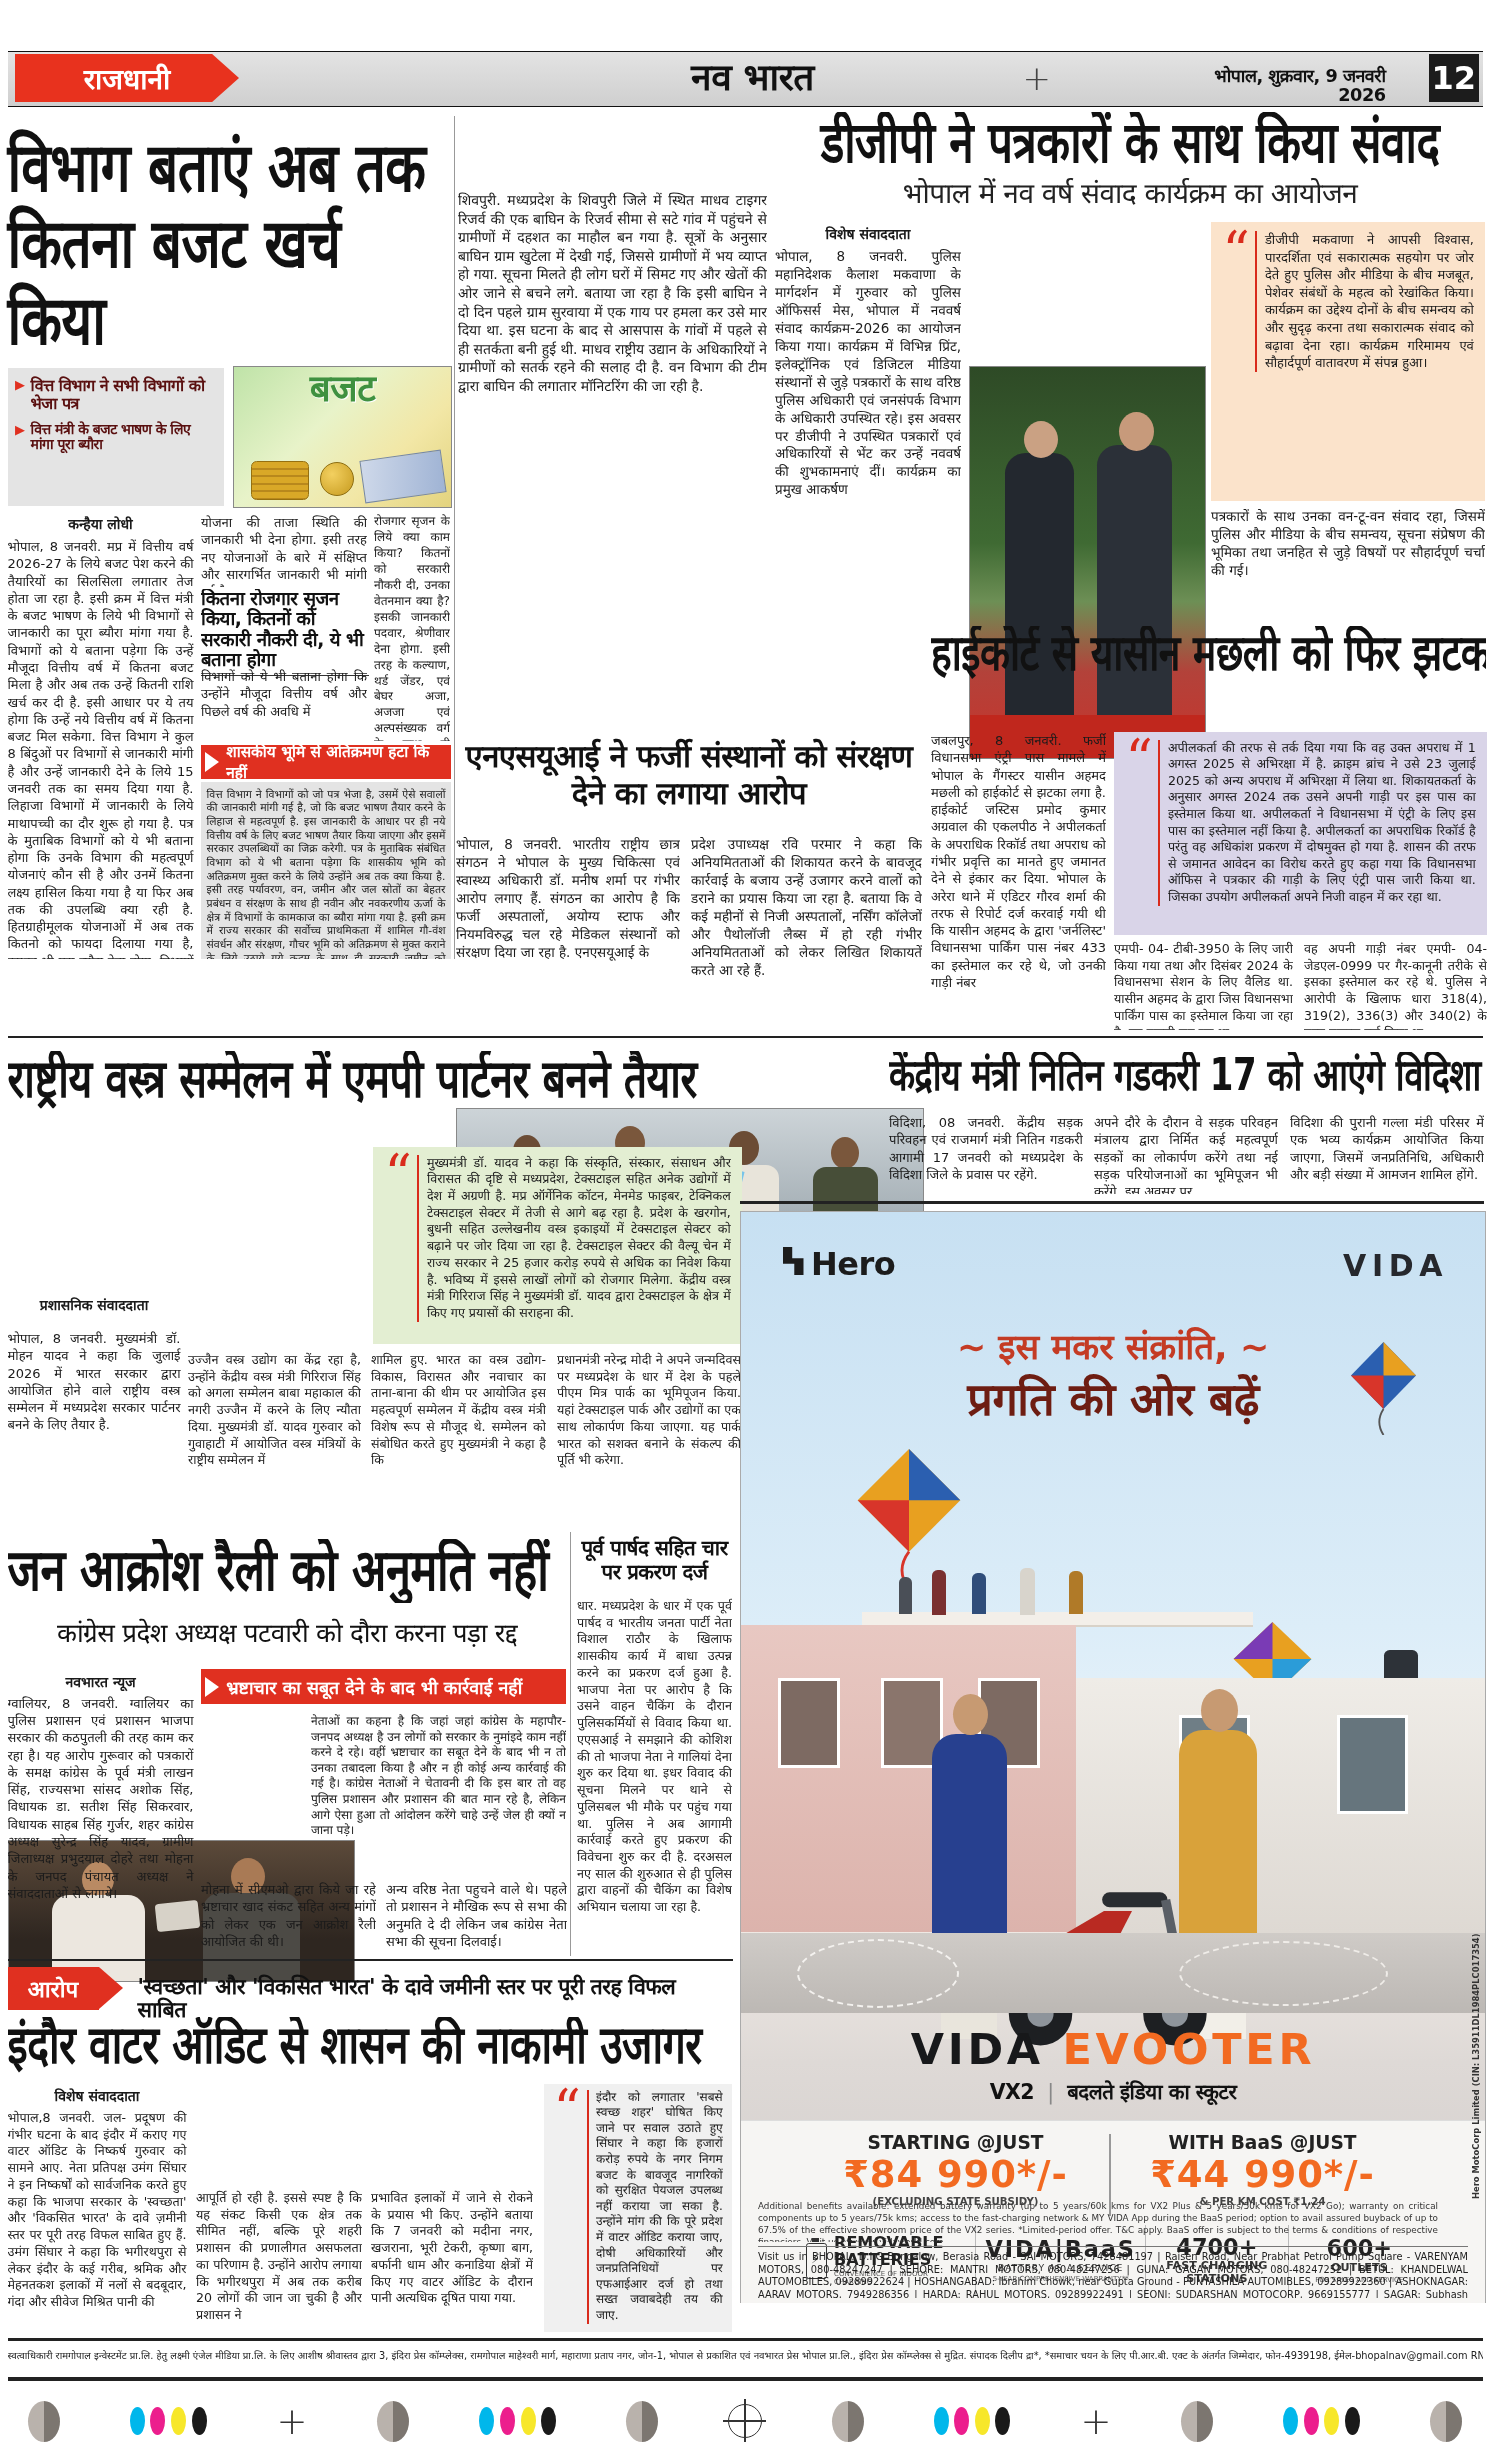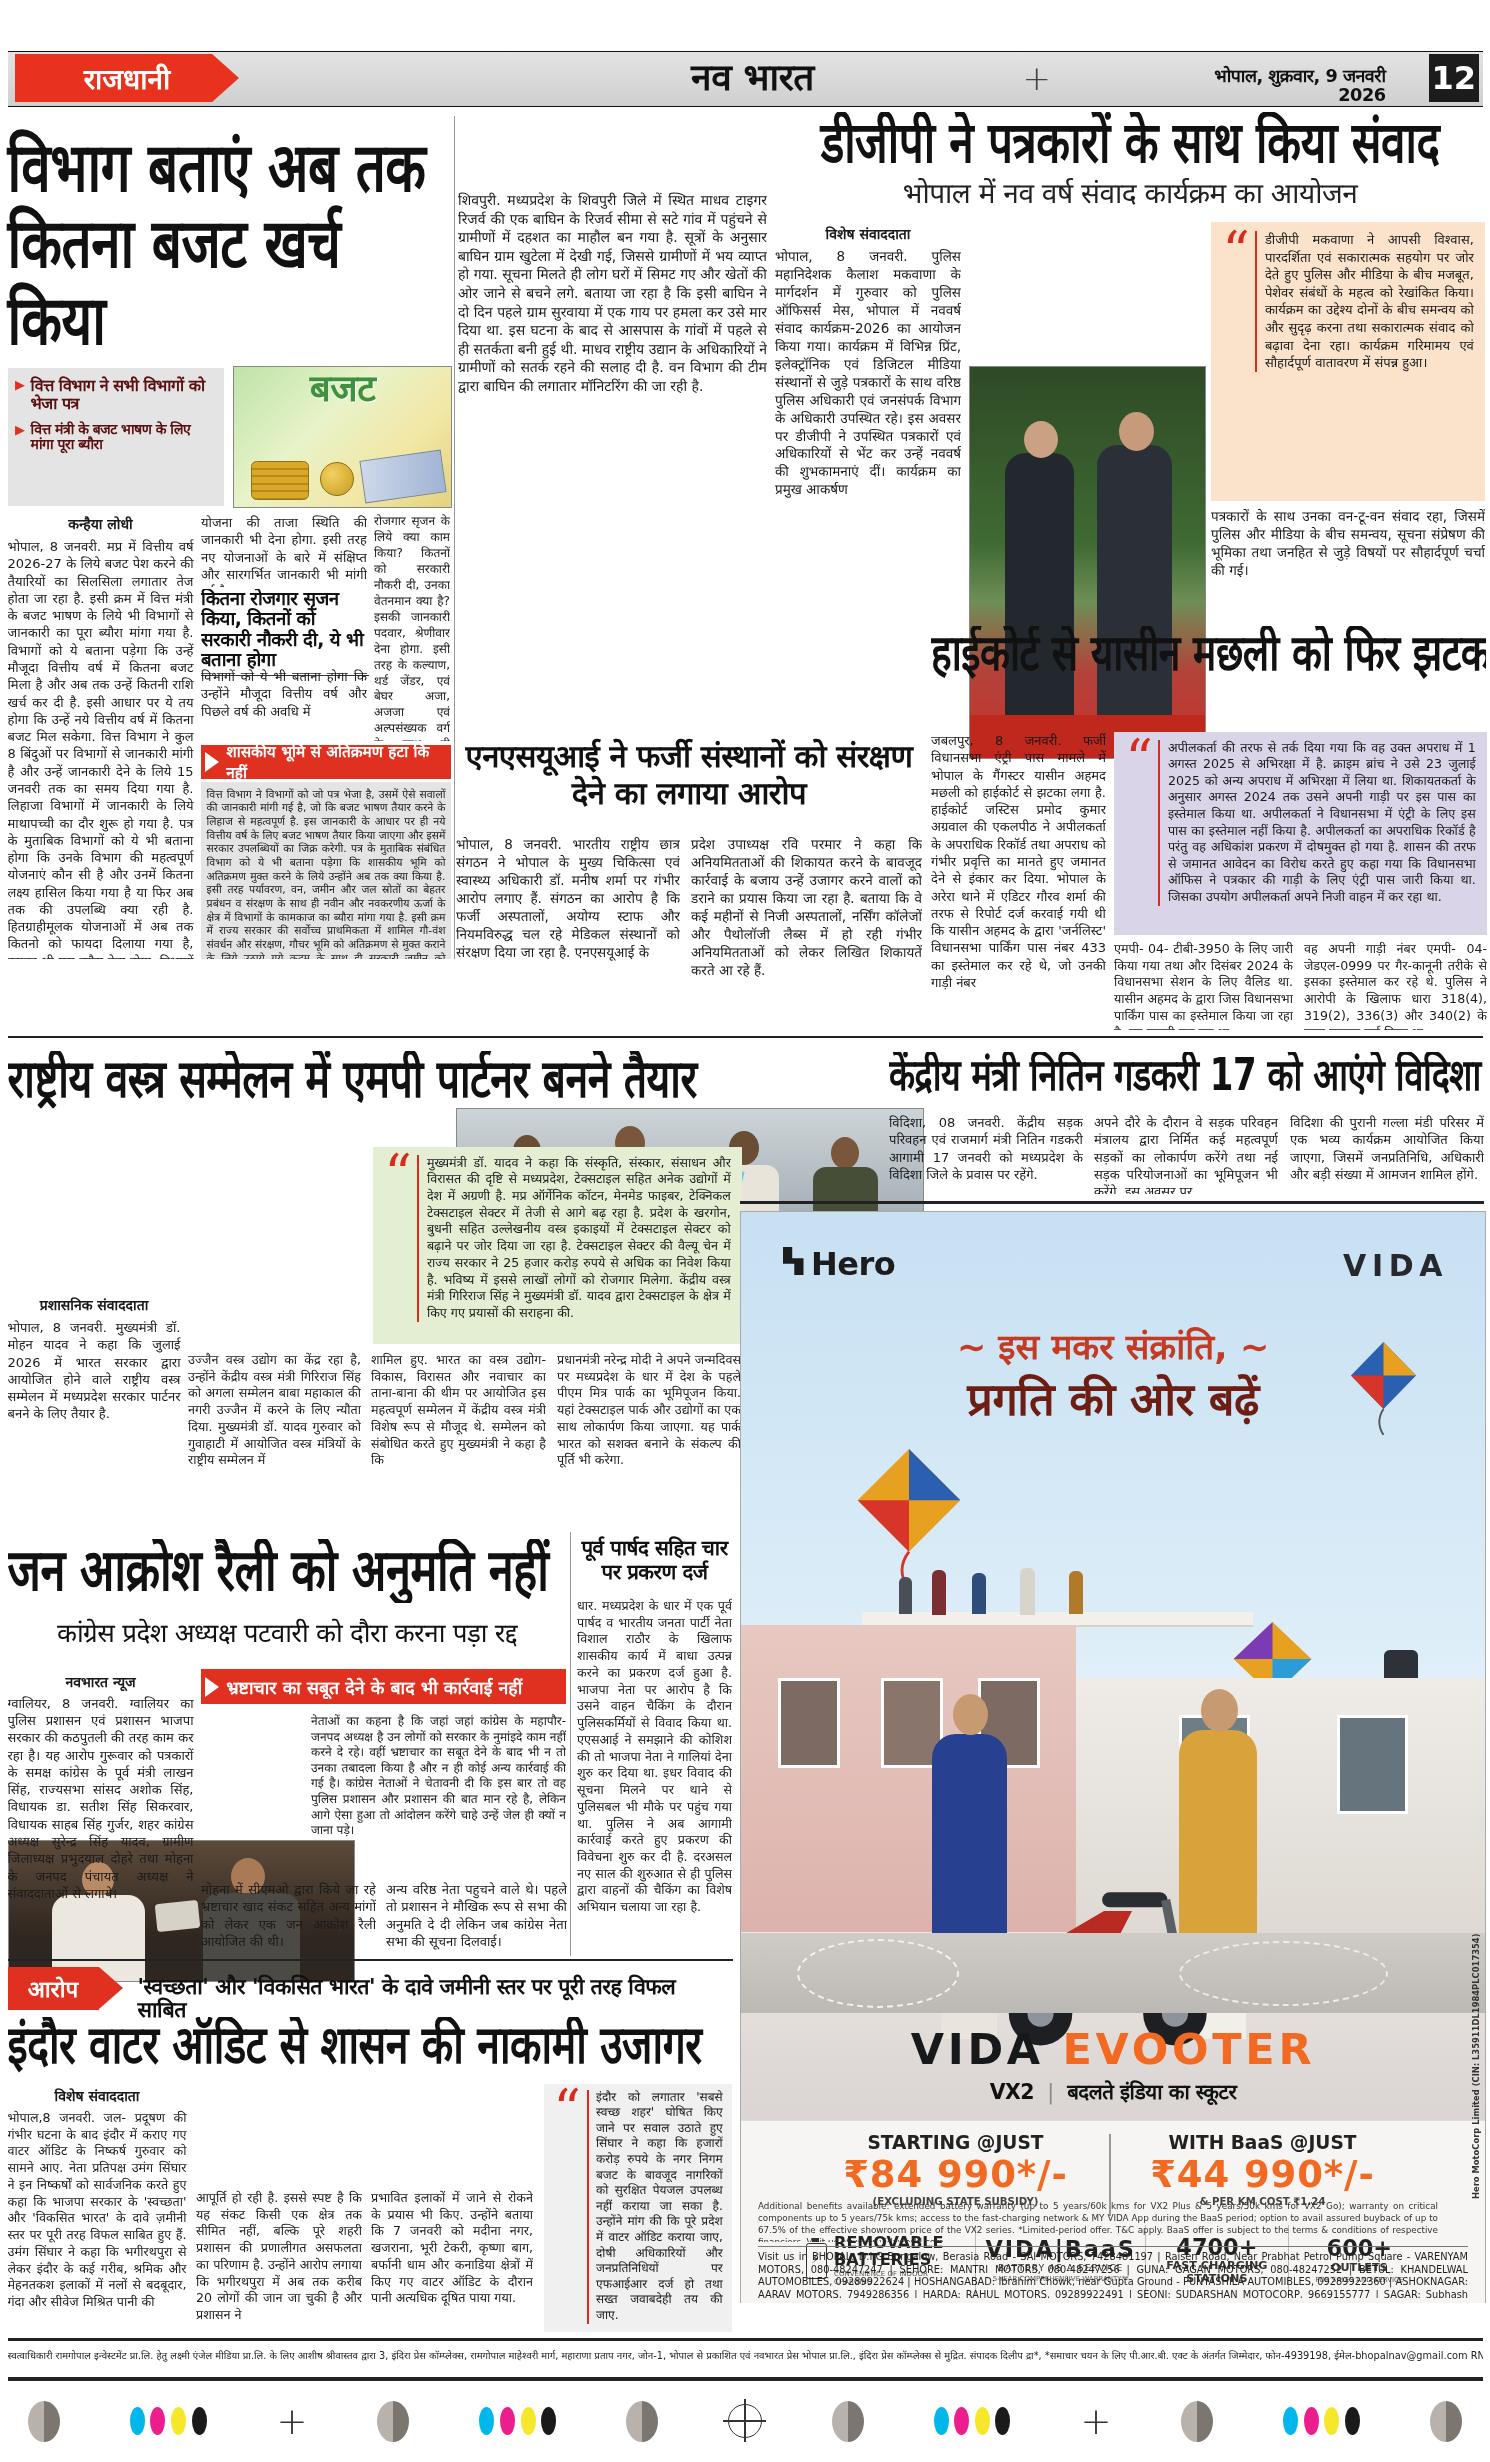--- a/index.html
+++ b/index.html
@@ -148,21 +148,21 @@
     <div class="head-sil" style="left:222px;top:17px;width:34px;height:37px;background:#a97a55;"></div>
     <div class="abs" style="left:194px;top:52px;width:97px;height:88px;background:#4c4a45;border-radius:17px 17px 0 0;"></div>
     <div class="abs" style="left:147px;top:61px;width:43px;height:28px;background:#d7d2c8;border-radius:3.7px;transform:rotate(-6deg);"></div>
   </div>
   <div class="abs" style="left:373px;top:1147px;width:369px;height:197px;background:#e3eed2;padding:7.5px 11.2px;box-sizing:border-box;overflow:hidden;">
     <span class="qm">“</span>
     <div class="qtxt j" style="font-size:12.6px;line-height:1.33;">मुख्यमंत्री डॉ. यादव ने कहा कि संस्कृति, संस्कार, संसाधन और विरासत की दृष्टि से मध्यप्रदेश, टेक्सटाइल सहित अनेक उद्योगों में देश में अग्रणी है. मप्र ऑर्गेनिक कॉटन, मेनमेड फाइबर, टेक्निकल टेक्सटाइल सेक्टर में तेजी से आगे बढ़ रहा है. प्रदेश के खरगोन, बुधनी सहित उल्लेखनीय वस्त्र इकाइयों में टेक्सटाइल सेक्टर को बढ़ाने पर जोर दिया जा रहा है. टेक्सटाइल सेक्टर की वैल्यू चेन में राज्य सरकार ने 25 हजार करोड़ रुपये से अधिक का निवेश किया है. भविष्य में इससे लाखों लोगों को रोजगार मिलेगा. केंद्रीय वस्त्र मंत्री गिरिराज सिंह ने मुख्यमंत्री डॉ. यादव द्वारा टेक्सटाइल के क्षेत्र में किए गए प्रयासों की सराहना की.</div>
   </div>
   <div class="abs" style="left:7.5px;top:1295px;width:173px;height:214px;overflow:hidden;">
     <div class="by">प्रशासनिक संवाददाता</div>
-    <div class="j body" style="margin-top:5px;">भोपाल, 8 जनवरी. मुख्यमंत्री डॉ. मोहन यादव ने कहा कि जुलाई 2026 में भारत सरकार द्वारा आयोजित होने वाले राष्ट्रीय वस्त्र सम्मेलन में मध्यप्रदेश सरकार पार्टनर बनने के लिए तैयार है.</div>
+    <div class="j body" style="margin-top:16px;">भोपाल, 8 जनवरी. मुख्यमंत्री डॉ. मोहन यादव ने कहा कि जुलाई 2026 में भारत सरकार द्वारा आयोजित होने वाले राष्ट्रीय वस्त्र सम्मेलन में मध्यप्रदेश सरकार पार्टनर बनने के लिए तैयार है.</div>
   </div>
   <div class="abs j body" style="left:188px;top:1352px;width:173px;height:156px;font-size:12.6px;">उज्जैन वस्त्र उद्योग का केंद्र रहा है, उन्होंने केंद्रीय वस्त्र मंत्री गिरिराज सिंह को अगला सम्मेलन बाबा महाकाल की नगरी उज्जैन में करने के लिए न्यौता दिया. मुख्यमंत्री डॉ. यादव गुरुवार को गुवाहाटी में आयोजित वस्त्र मंत्रियों के राष्ट्रीय सम्मेलन में</div>
   <div class="abs j body" style="left:371px;top:1352px;width:175px;height:156px;font-size:12.6px;">शामिल हुए. भारत का वस्त्र उद्योग- विकास, विरासत और नवाचार का ताना-बाना की थीम पर आयोजित इस महत्वपूर्ण सम्मेलन में केंद्रीय वस्त्र मंत्री विशेष रूप से मौजूद थे. सम्मेलन को संबोधित करते हुए मुख्यमंत्री ने कहा है कि</div>
   <div class="abs j body" style="left:557px;top:1352px;width:184px;height:156px;font-size:12.6px;">प्रधानमंत्री नरेन्द्र मोदी ने अपने जन्मदिवस पर मध्यप्रदेश के धार में देश के पहले पीएम मित्र पार्क का भूमिपूजन किया. यहां टेक्सटाइल पार्क और उद्योगों का एक साथ लोकार्पण किया जाएगा. यह पार्क भारत को सशक्त बनाने के संकल्प की पूर्ति भी करेगा.</div>
 
   <div class="abs photo" style="left:750px;top:1051px;width:130px;height:129px;background:linear-gradient(135deg,#b8352c,#e0703c 60%,#c44a30);">
     <div class="head-sil" style="left:35px;top:17px;width:58px;height:65px;background:#d8a079;"></div>
     <div class="abs" style="left:37px;top:9.3px;width:54px;height:20.5px;background:#3c3430;border-radius:50% 50% 0 0;"></div>
     <div class="abs" style="left:43px;top:39px;width:43px;height:9.3px;border-bottom:2.8px solid #2c241f;"></div>
     <div class="abs" style="left:22.4px;top:80px;width:86px;height:48px;background:#8e9aa4;border-radius:15px 15px 0 0;"></div>

